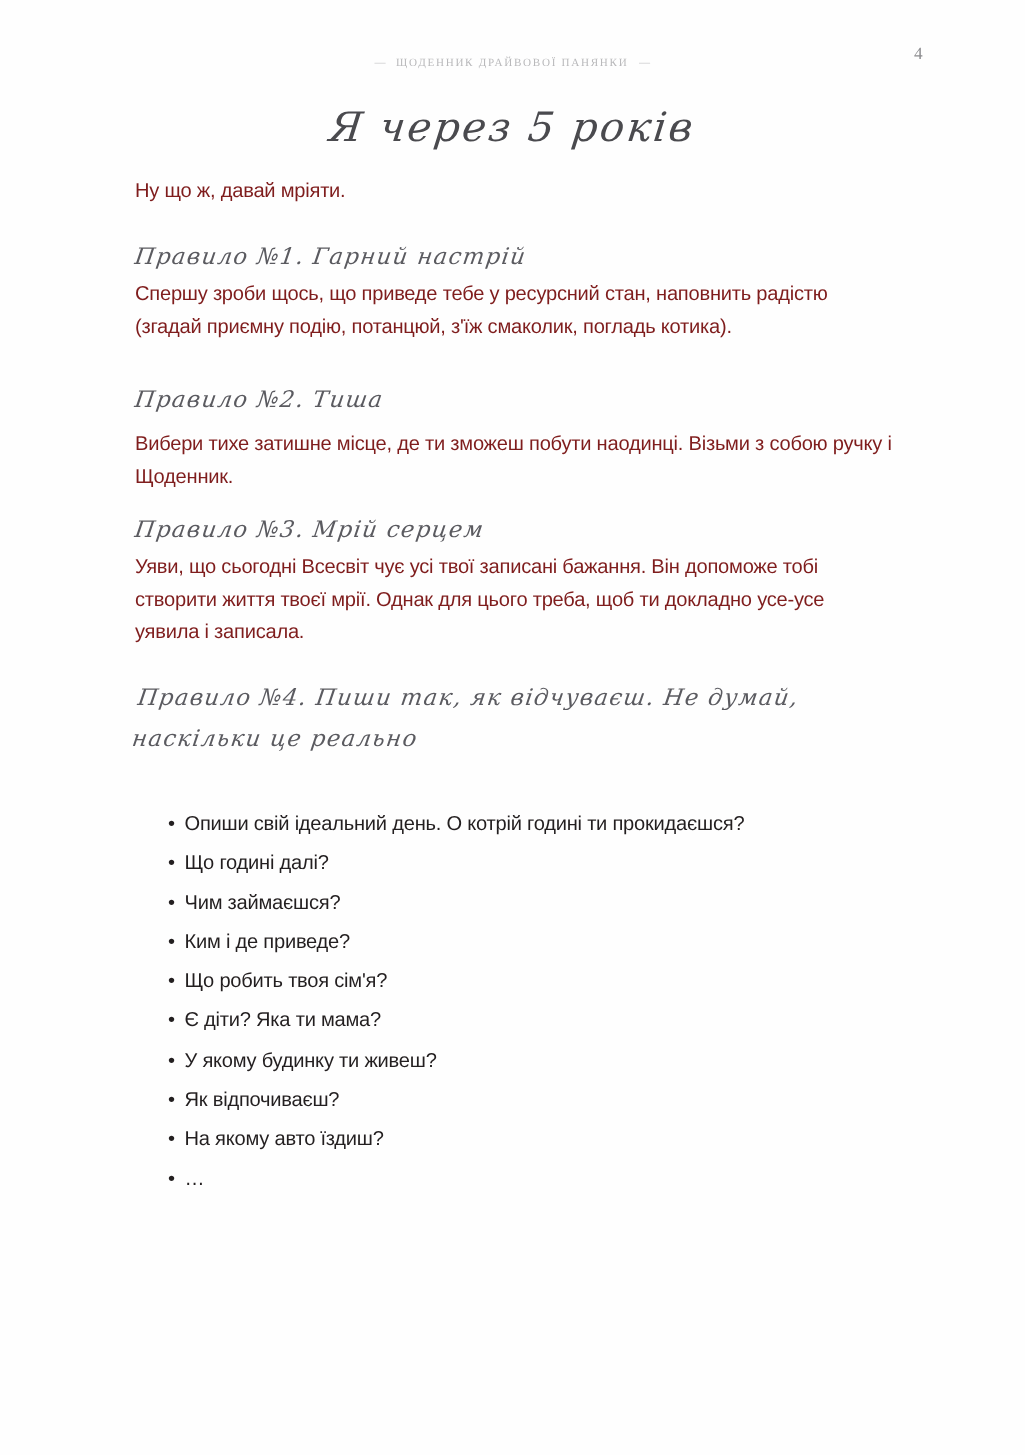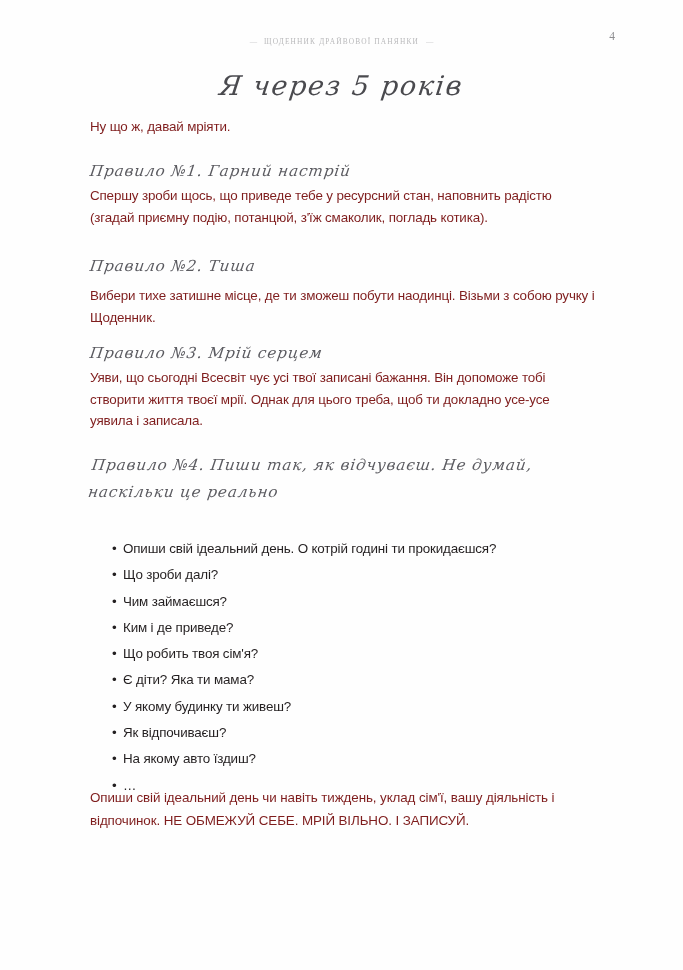--- a/index.html
+++ b/index.html
@@ -159,29 +159,26 @@
 
   <div class="block" style="top:452px;left:90px;width:520px;">
     <div class="hand" style="line-height:27px;">Правило №4. Пиши так, як відчуваєш. Не думай,
 наскільки це реально</div>
   </div>
 
 
   <div class="block" style="top:536px;left:90px;">
     <ul class="qlist">
       <li><span class="dot">•</span><span>Опиши свій ідеальний день. О котрій годині ти прокидаєшся?</span></li>
-      <li><span class="dot">•</span><span>Що зроби далі?</span></li>
+      <li><span class="dot">•</span><span>Що годині далі?</span></li>
       <li><span class="dot">•</span><span>Чим займаєшся?</span></li>
       <li><span class="dot">•</span><span>Ким і де приведе?</span></li>
       <li><span class="dot">•</span><span>Що робить твоя сім'я?</span></li>
       <li><span class="dot">•</span><span>Є діти? Яка ти мама?</span></li>
       <li><span class="dot">•</span><span>У якому будинку ти живеш?</span></li>
       <li><span class="dot">•</span><span>Як відпочиваєш?</span></li>
       <li><span class="dot">•</span><span>На якому авто їздиш?</span></li>
       <li><span class="dot">•</span><span>…</span></li>
     </ul>
   </div>
 
-  <div class="block" style="top:787px;left:90px;">
-    <p class="body" style="line-height:22.5px;letter-spacing:-0.1px;">Опиши свій ідеальний день чи навіть тиждень, уклад сім'ї, вашу діяльність і відпочинок. НЕ ОБМЕЖУЙ СЕБЕ. МРІЙ ВІЛЬНО. І ЗАПИСУЙ.</p>
-  </div>
 
 </div>
 
 </body></html>

